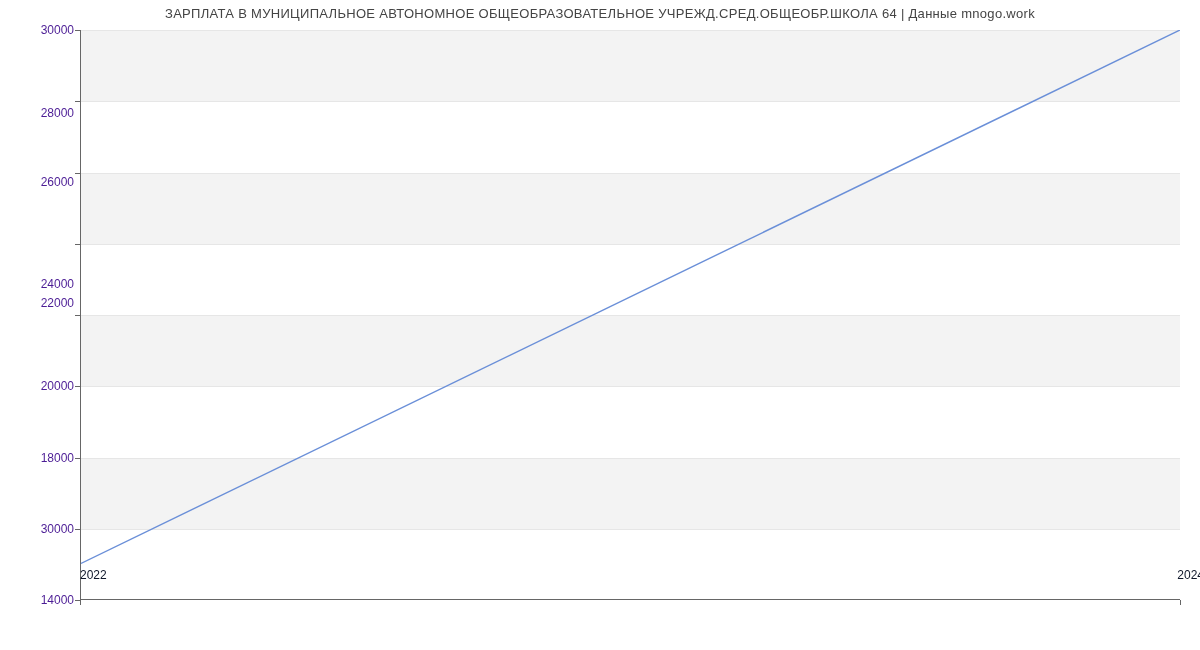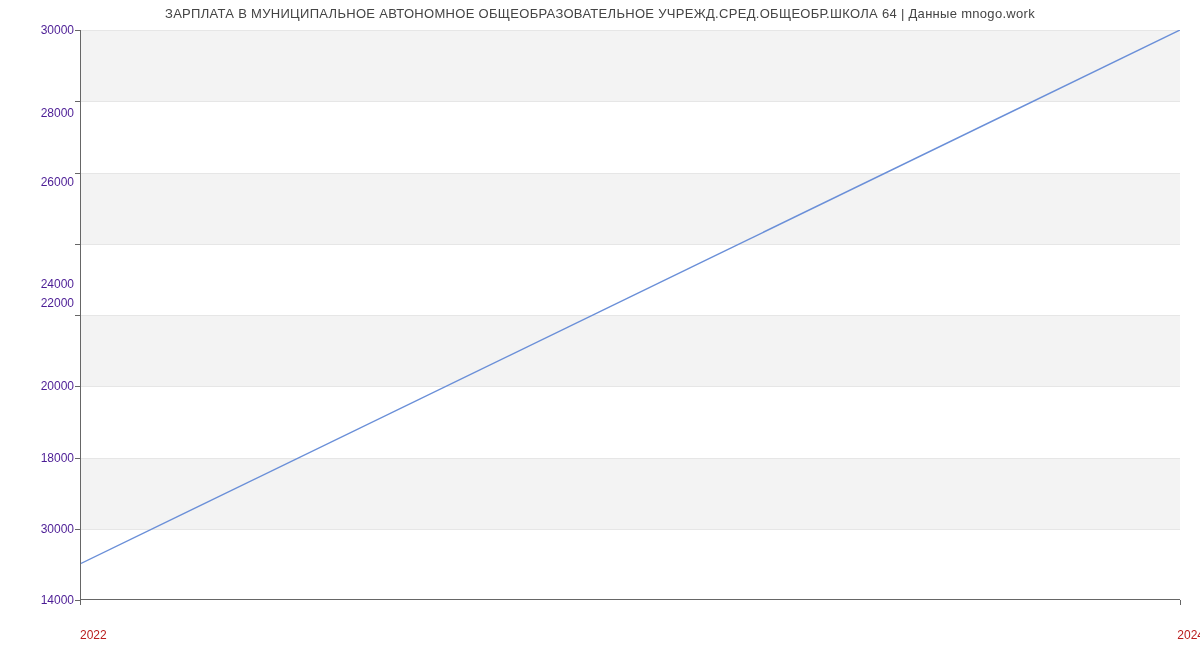--- a/index.html
+++ b/index.html
@@ -53,23 +53,23 @@
     position: absolute;
     right: 1126px;
     width: 60px;
     text-align: right;
     font-size: 12px;
     color: #4c1d95;
     transform: translateY(-50%);
   }
   .xtick {
     position: absolute;
-    top: 628px;
+    top: 568px;
     font-size: 12px;
-    color: #b91c1c;
+    color: #0f172a;
   }
   .tickmark-y {
     position: absolute;
     left: 75px;
     width: 5px;
     height: 1px;
     background: #666;
   }
   .tickmark-x {
     position: absolute;

